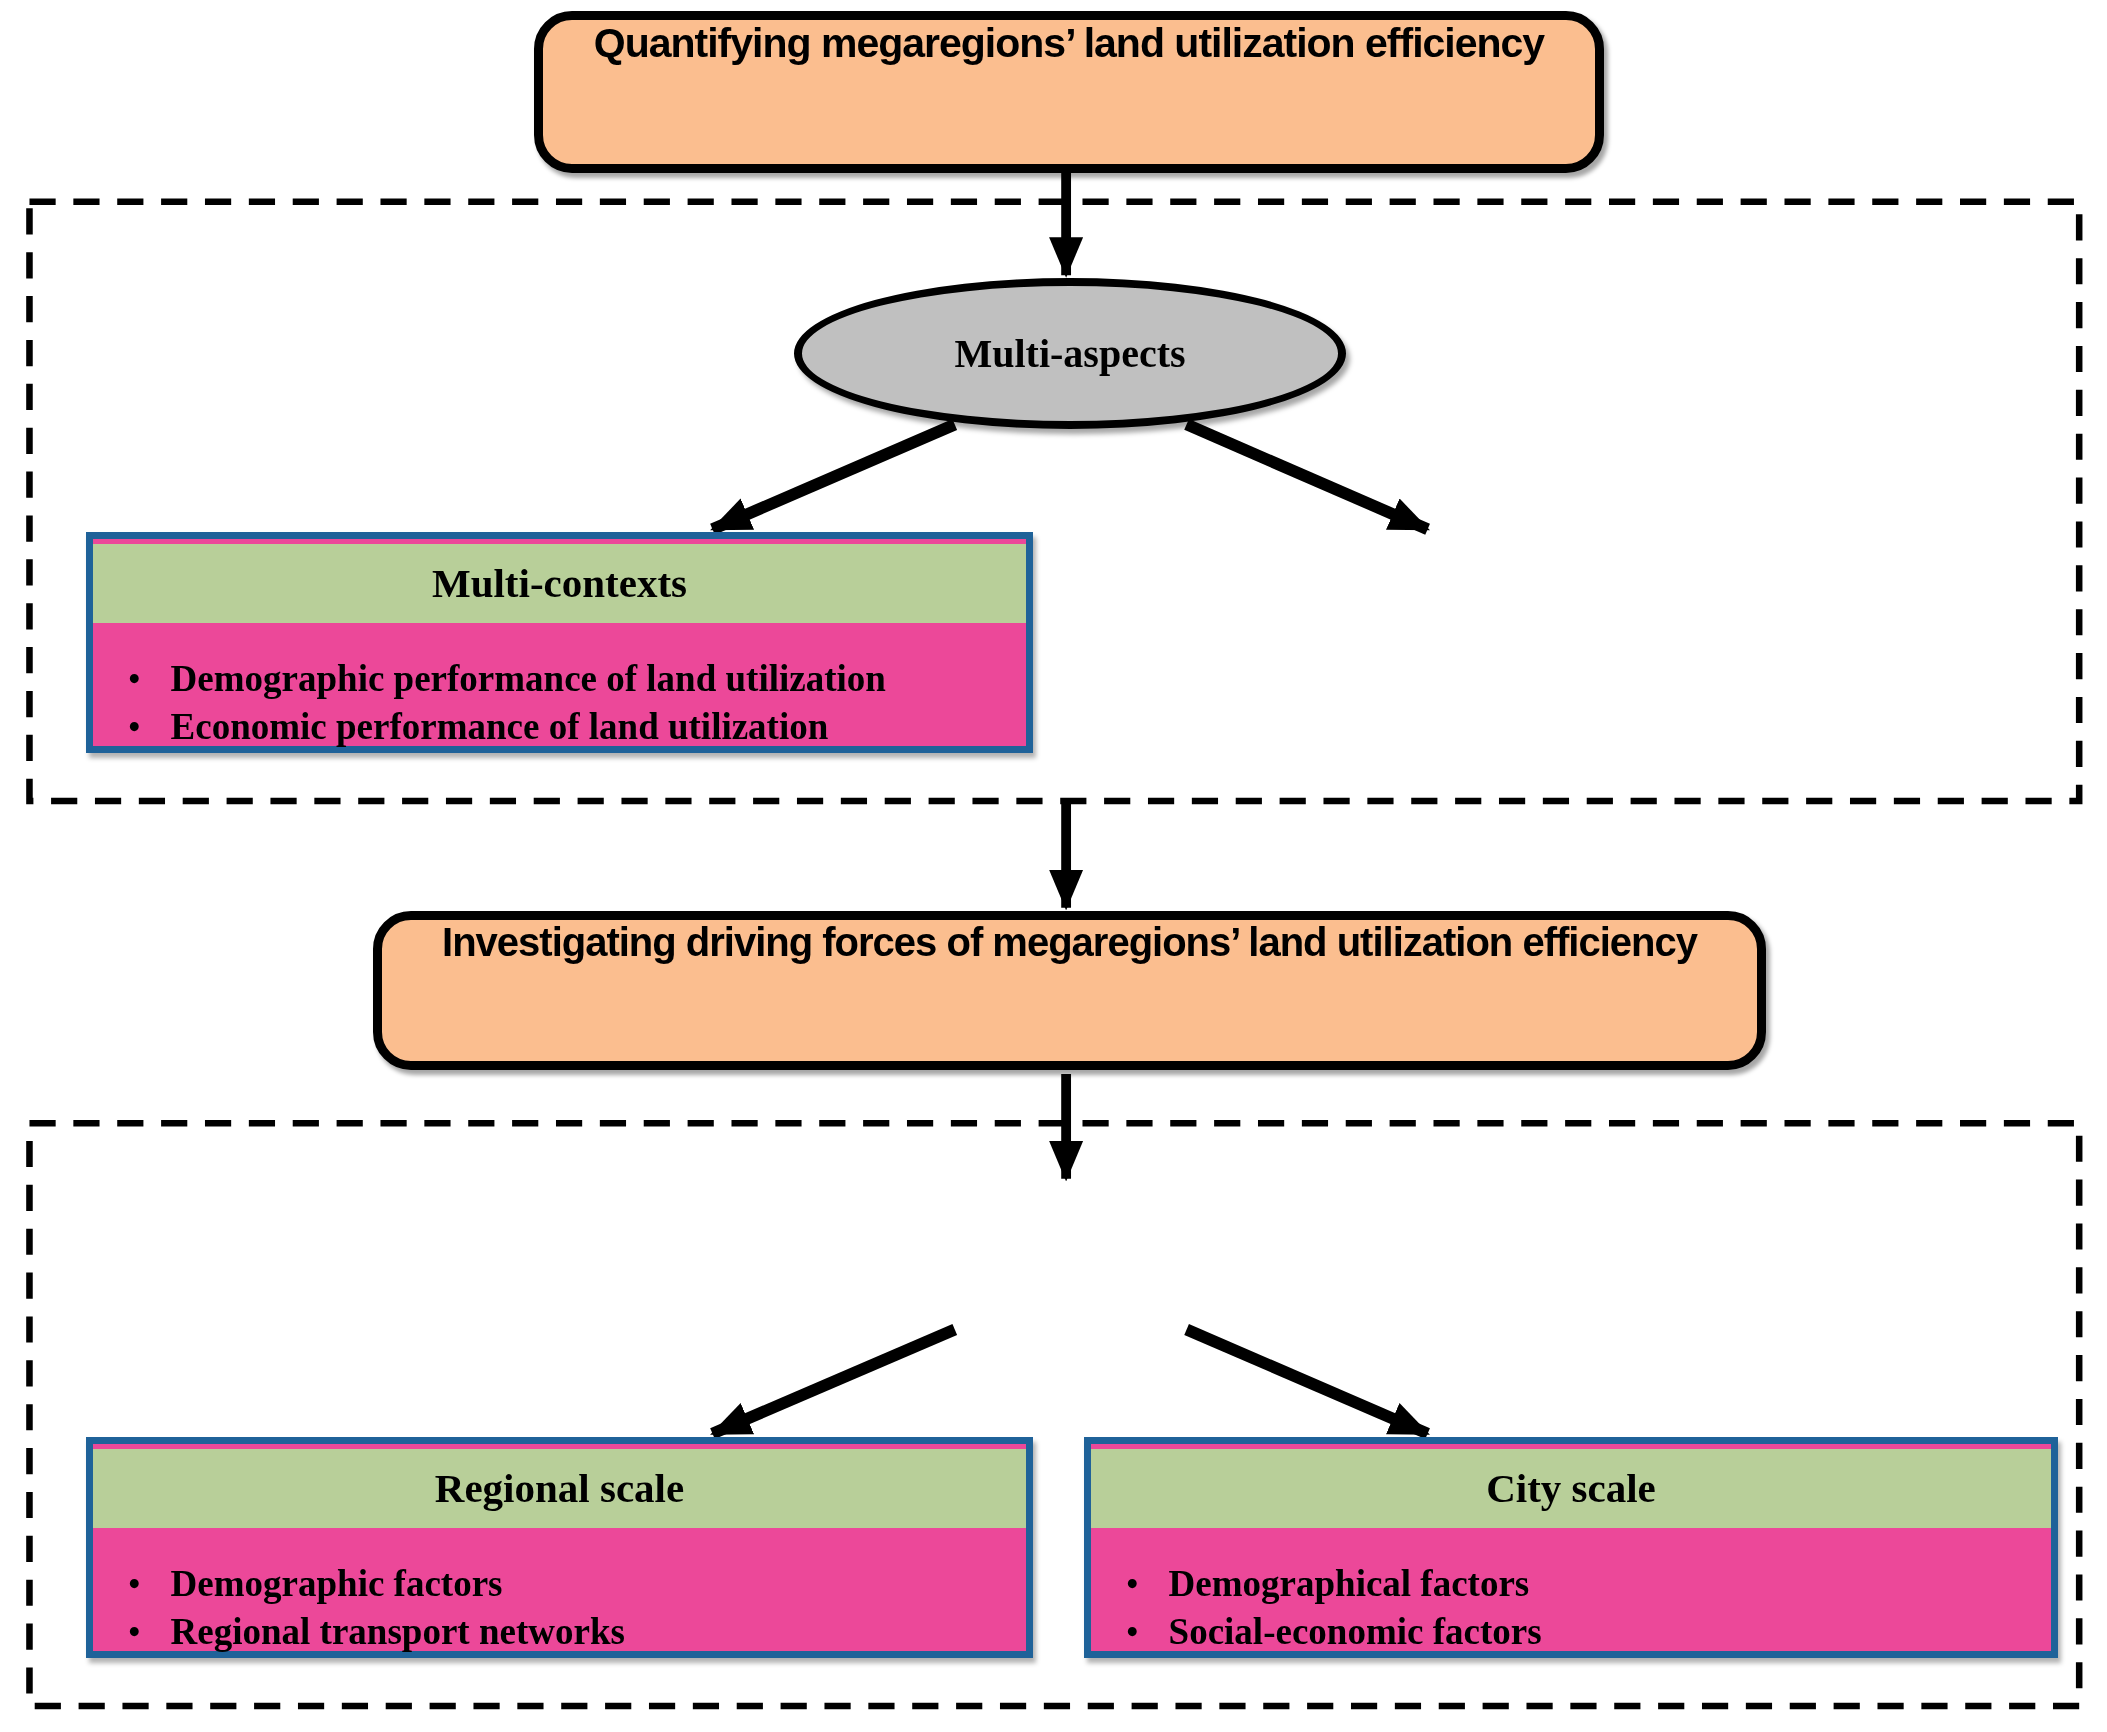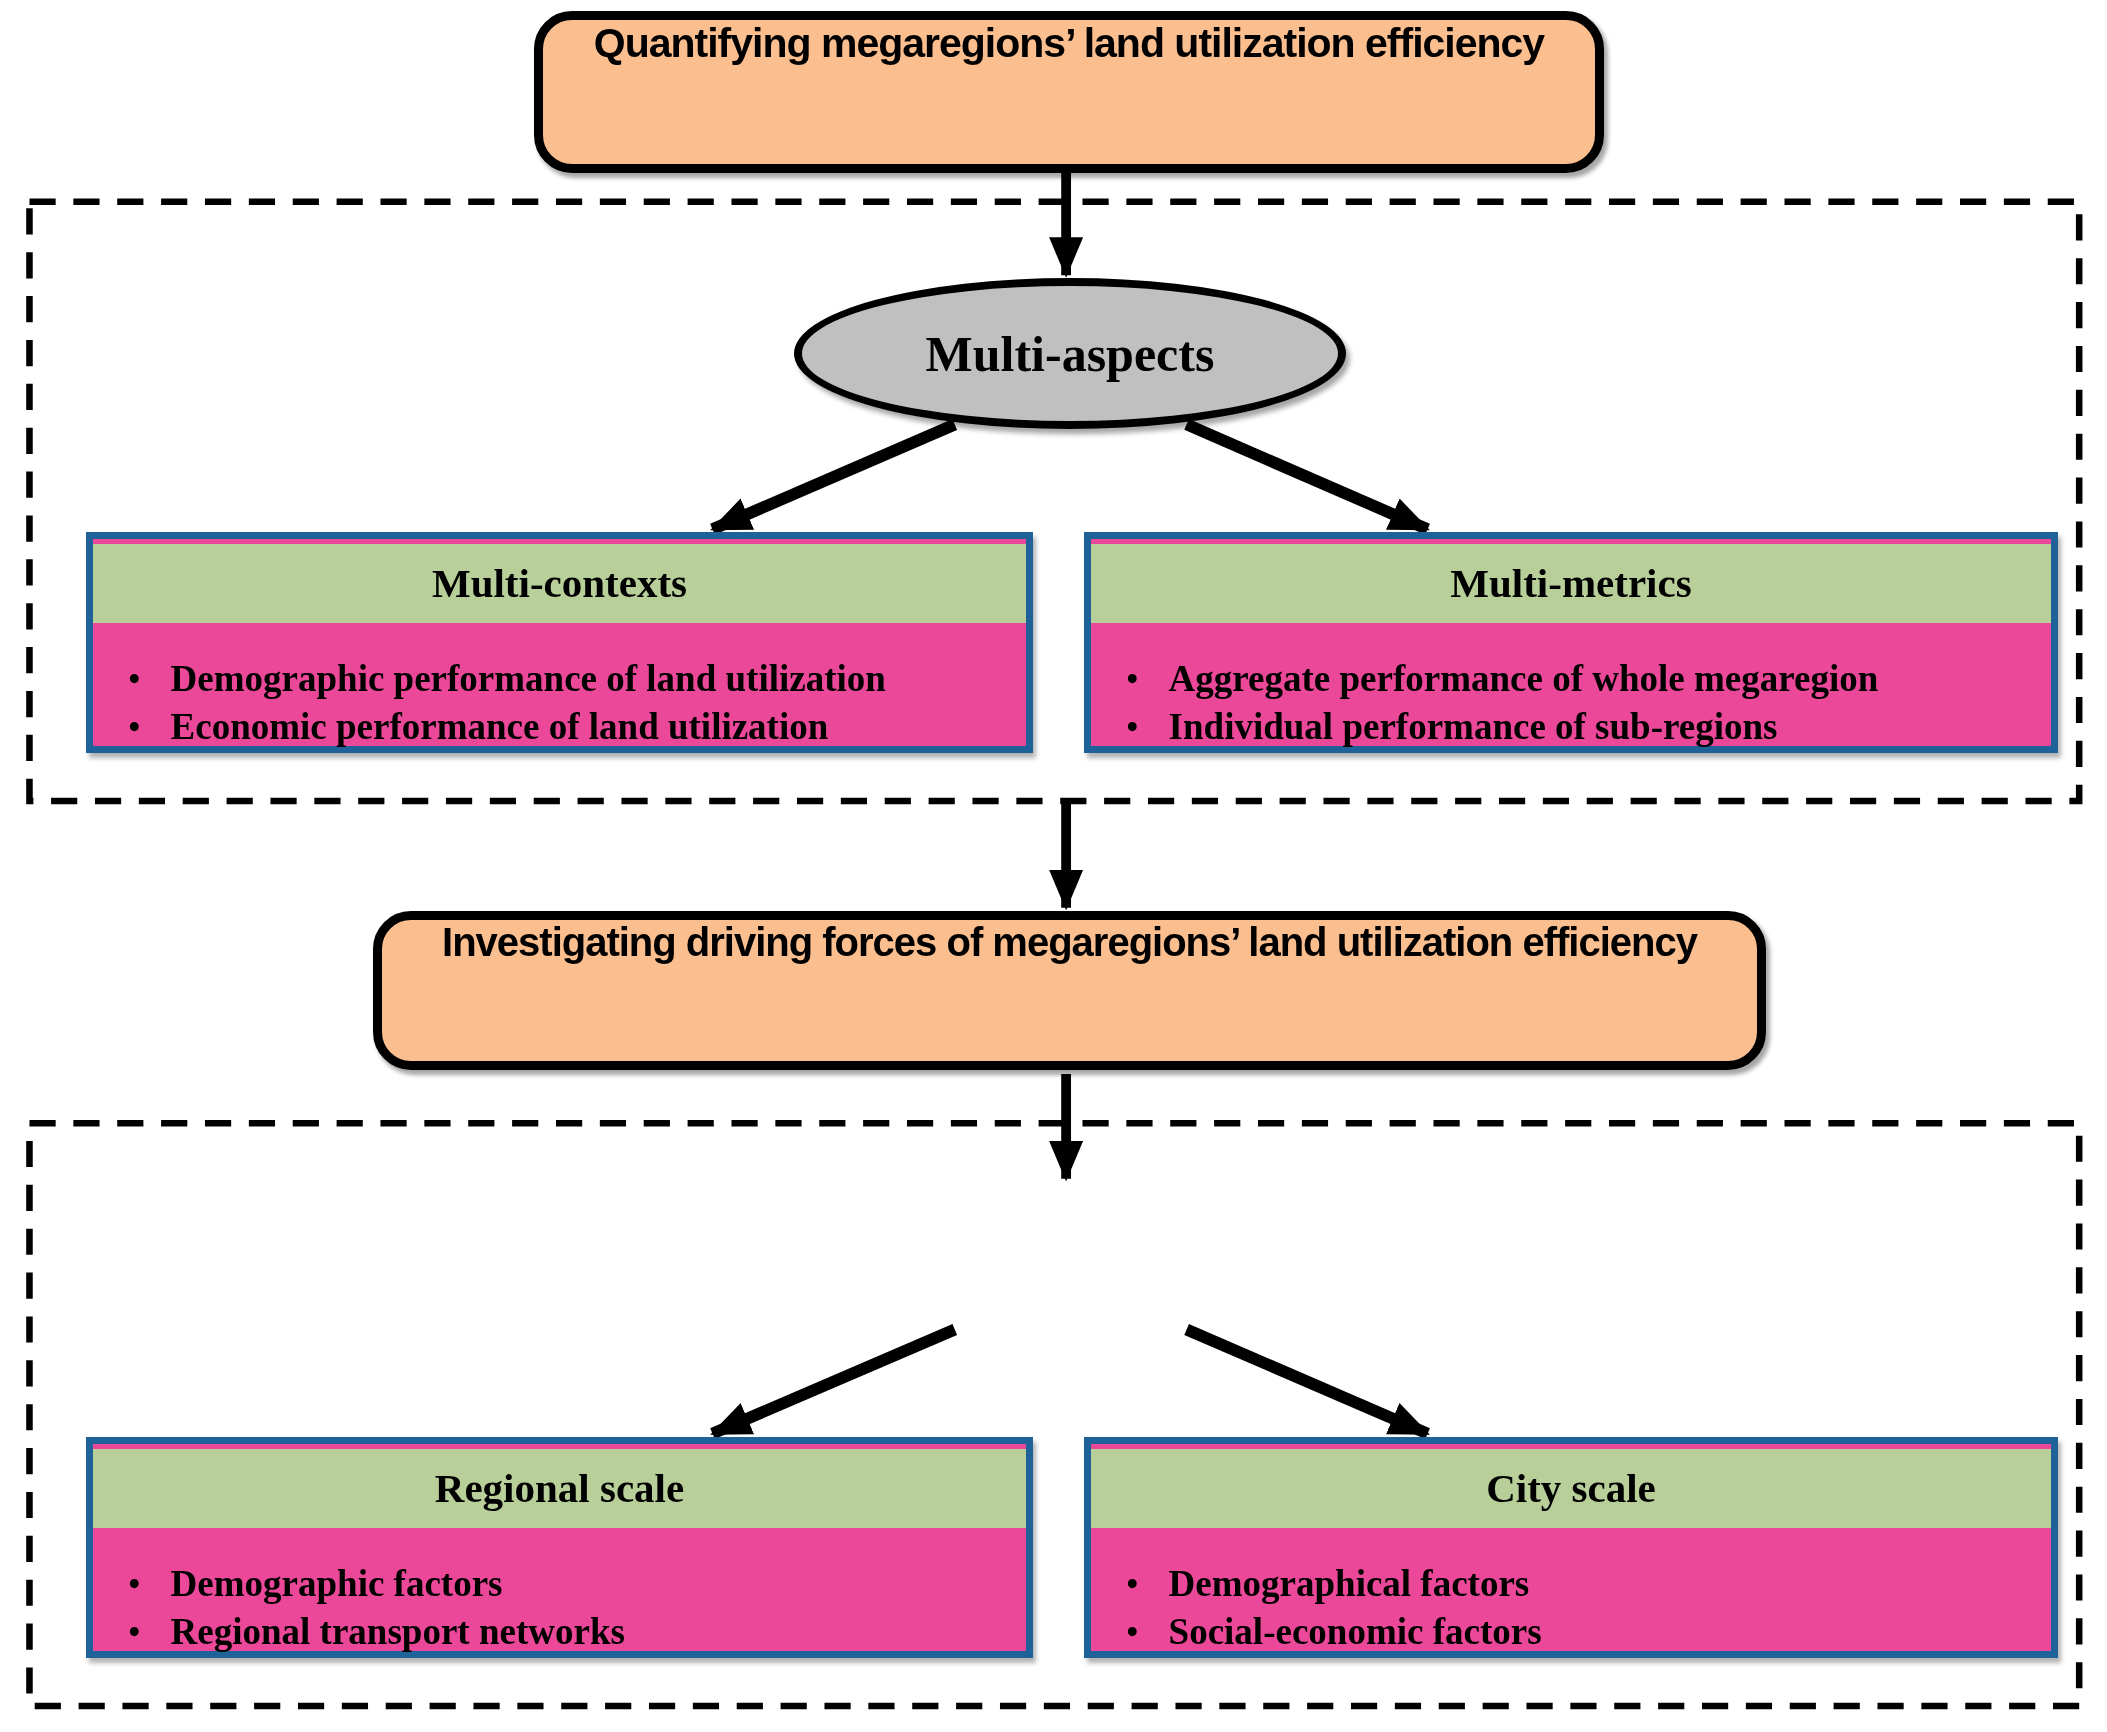--- a/index.html
+++ b/index.html
@@ -43,21 +43,21 @@
   
   .hub {
     position: absolute;
     background: var(--ellipse-fill, #C0C0C0);
     border: 8.5px solid var(--outline, #000);
     border-radius: 50%;
     display: flex;
     align-items: center;
     justify-content: center;
     font-weight: bold;
-    font-size: 50px;
+    font-size: 40px;
     color: #000;
     box-shadow: 3.9px 5.2px 5.2px rgba(0,0,0,0.35);
   }
   .hub1 { left: 794px; top: 278px;  width: 536px; height: 135px; }
   .hub2 { left: 794px; top: 1183px; width: 536px; height: 135px; }
 
   
   .panel {
     position: absolute;
     background: #ec4899;
@@ -137,29 +137,20 @@
   <div class="panel p-l1">
     <div class="panel-header">
       <span>Multi-contexts</span>
     </div>
     <ul class="bullets">
       <li>Demographic performance of land utilization</li>
       <li>Economic performance of land utilization</li>
     </ul>
   </div>
 
-  <div class="panel p-r1">
-    <div class="panel-header">
-      <span>Multi-metrics</span>
-    </div>
-    <ul class="bullets">
-      <li>Aggregate performance of whole megaregion</li>
-      <li>Individual performance of sub-regions</li>
-    </ul>
-  </div>
 
   <div class="process box-mid">
     <span>Investigating driving forces of megaregions’ land utilization efficiency</span>
   </div>
 
 
   <div class="panel p-l2">
     <div class="panel-header">
       <span>Regional scale</span>
     </div>

